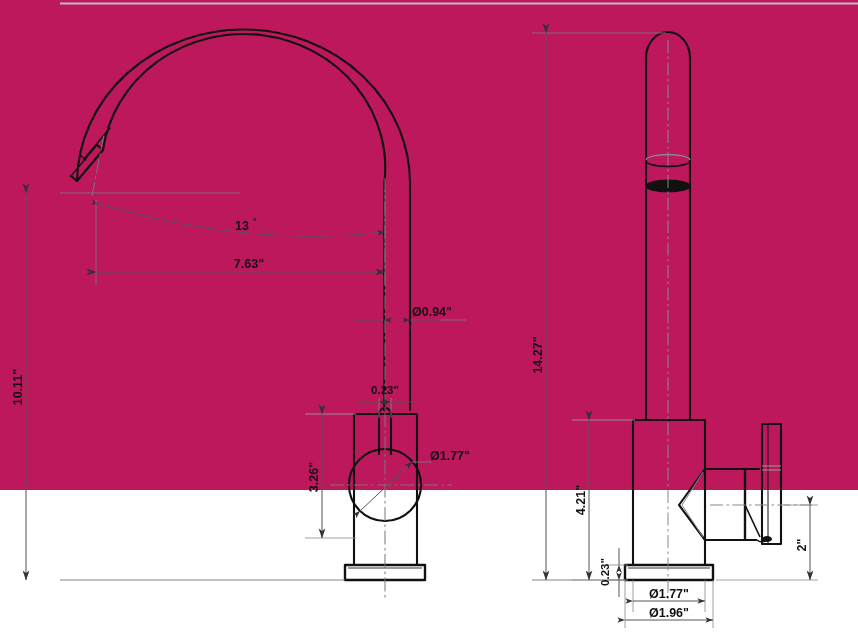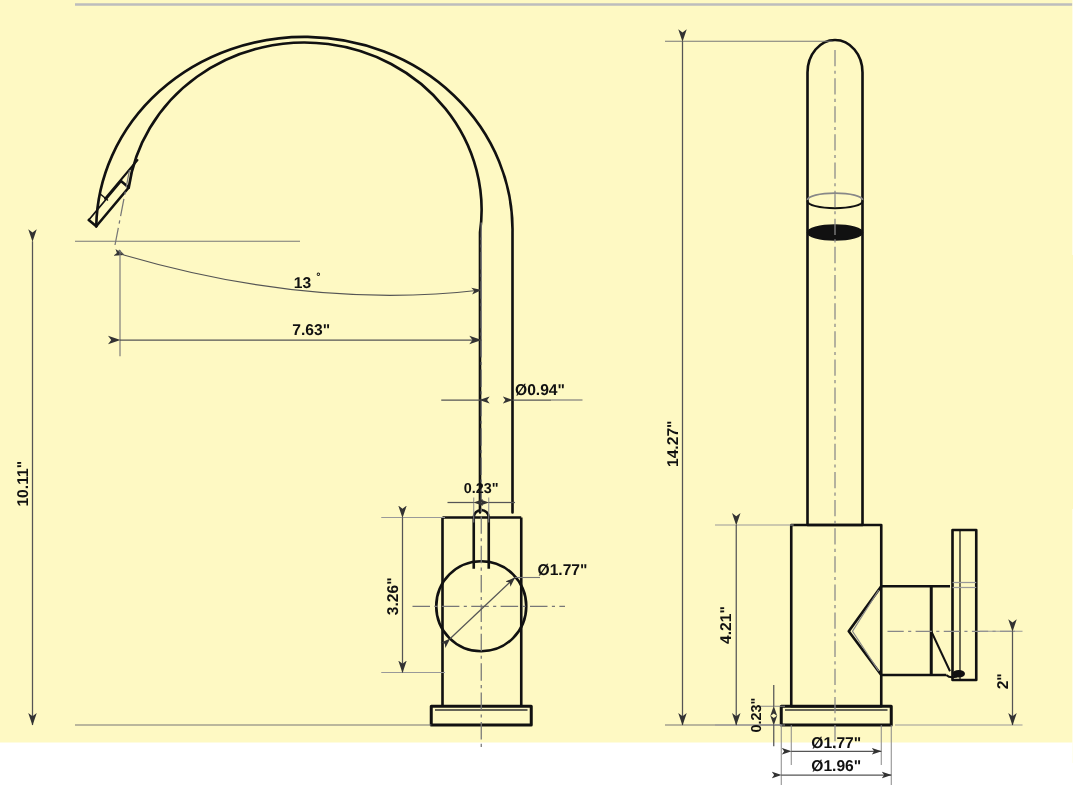--- a/index.html
+++ b/index.html
@@ -1,18 +1,18 @@
 <!DOCTYPE html>
 <html><head>
 <meta charset="utf-8">
 <style>
   html,body{margin:0;padding:0;background:#ffffff;}
   body{width:858px;height:633px;overflow:hidden;
        font-family:"Liberation Sans", sans-serif;}
-  #stage{position:relative;width:858px;height:594px;background:#fef9c3;}
+  #stage{position:relative;width:858px;height:490px;background:#be185d;}
   svg#drawing{position:absolute;left:0;top:0;width:858px;height:633px;display:block;}
   .dimtext{font-family:"Liberation Sans", sans-serif;font-weight:bold;font-size:12.5px;fill:#111111;}
   .dimtext.small{font-size:11.5px;}
   .deg{font-size:8.5px;}
 </style>
 </head>
 <body>
 
 <div id="stage">
 <svg id="drawing" viewBox="0 0 858 633">

